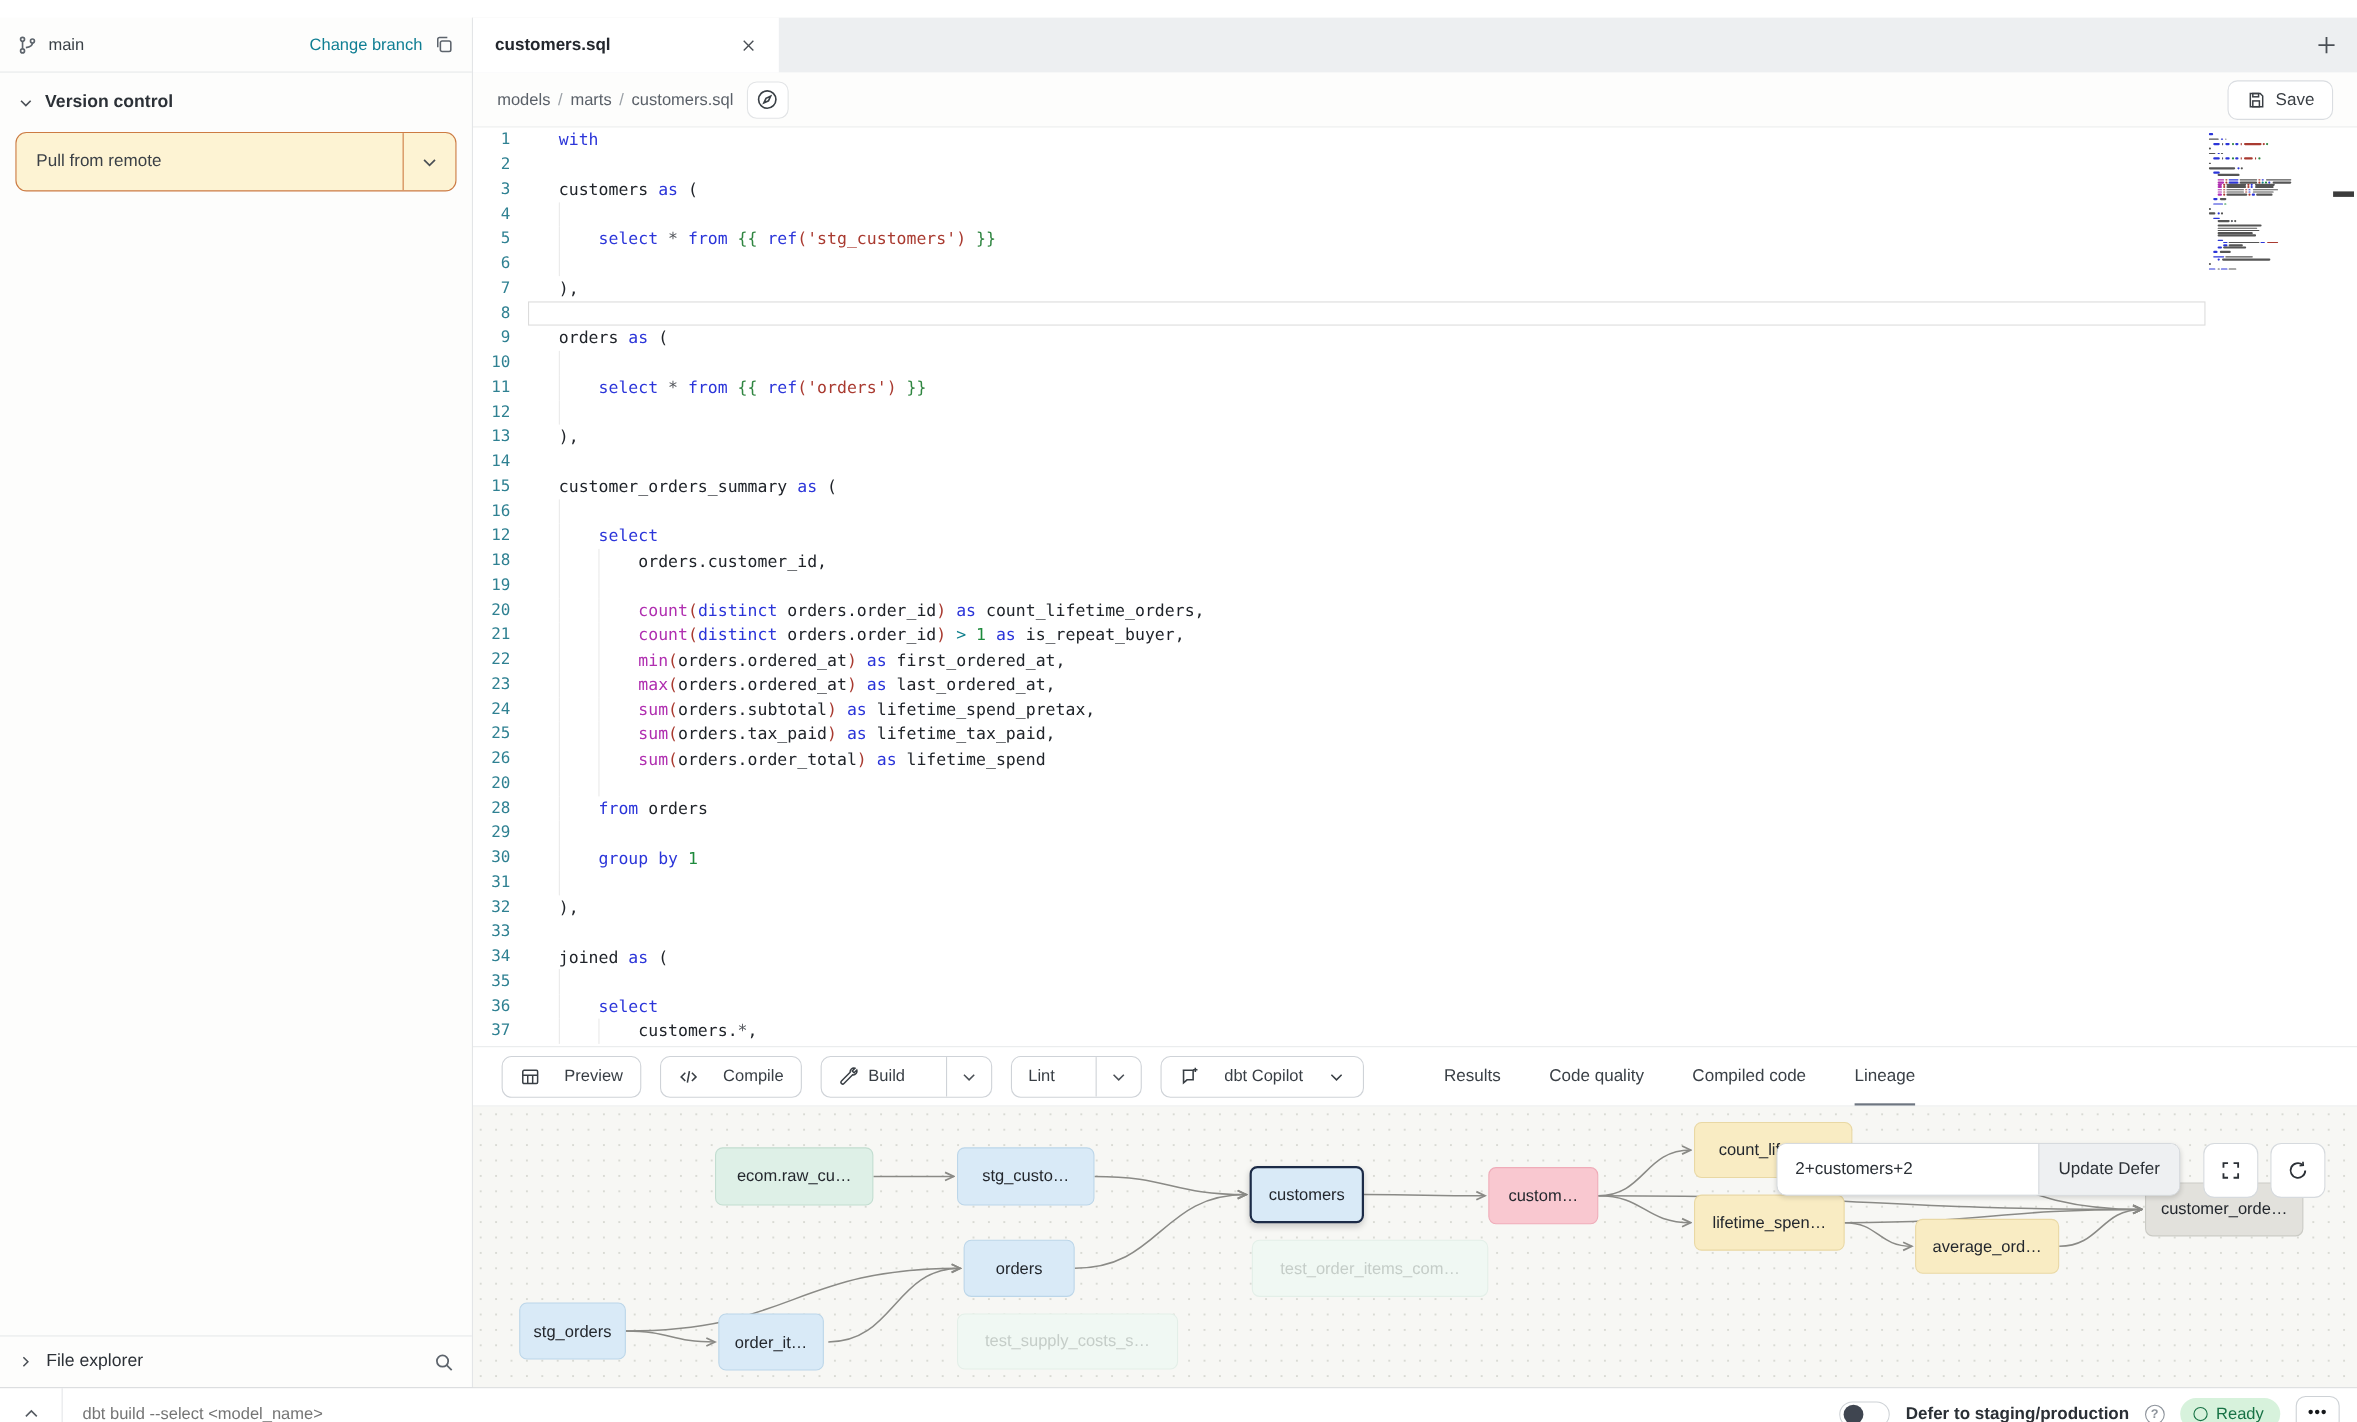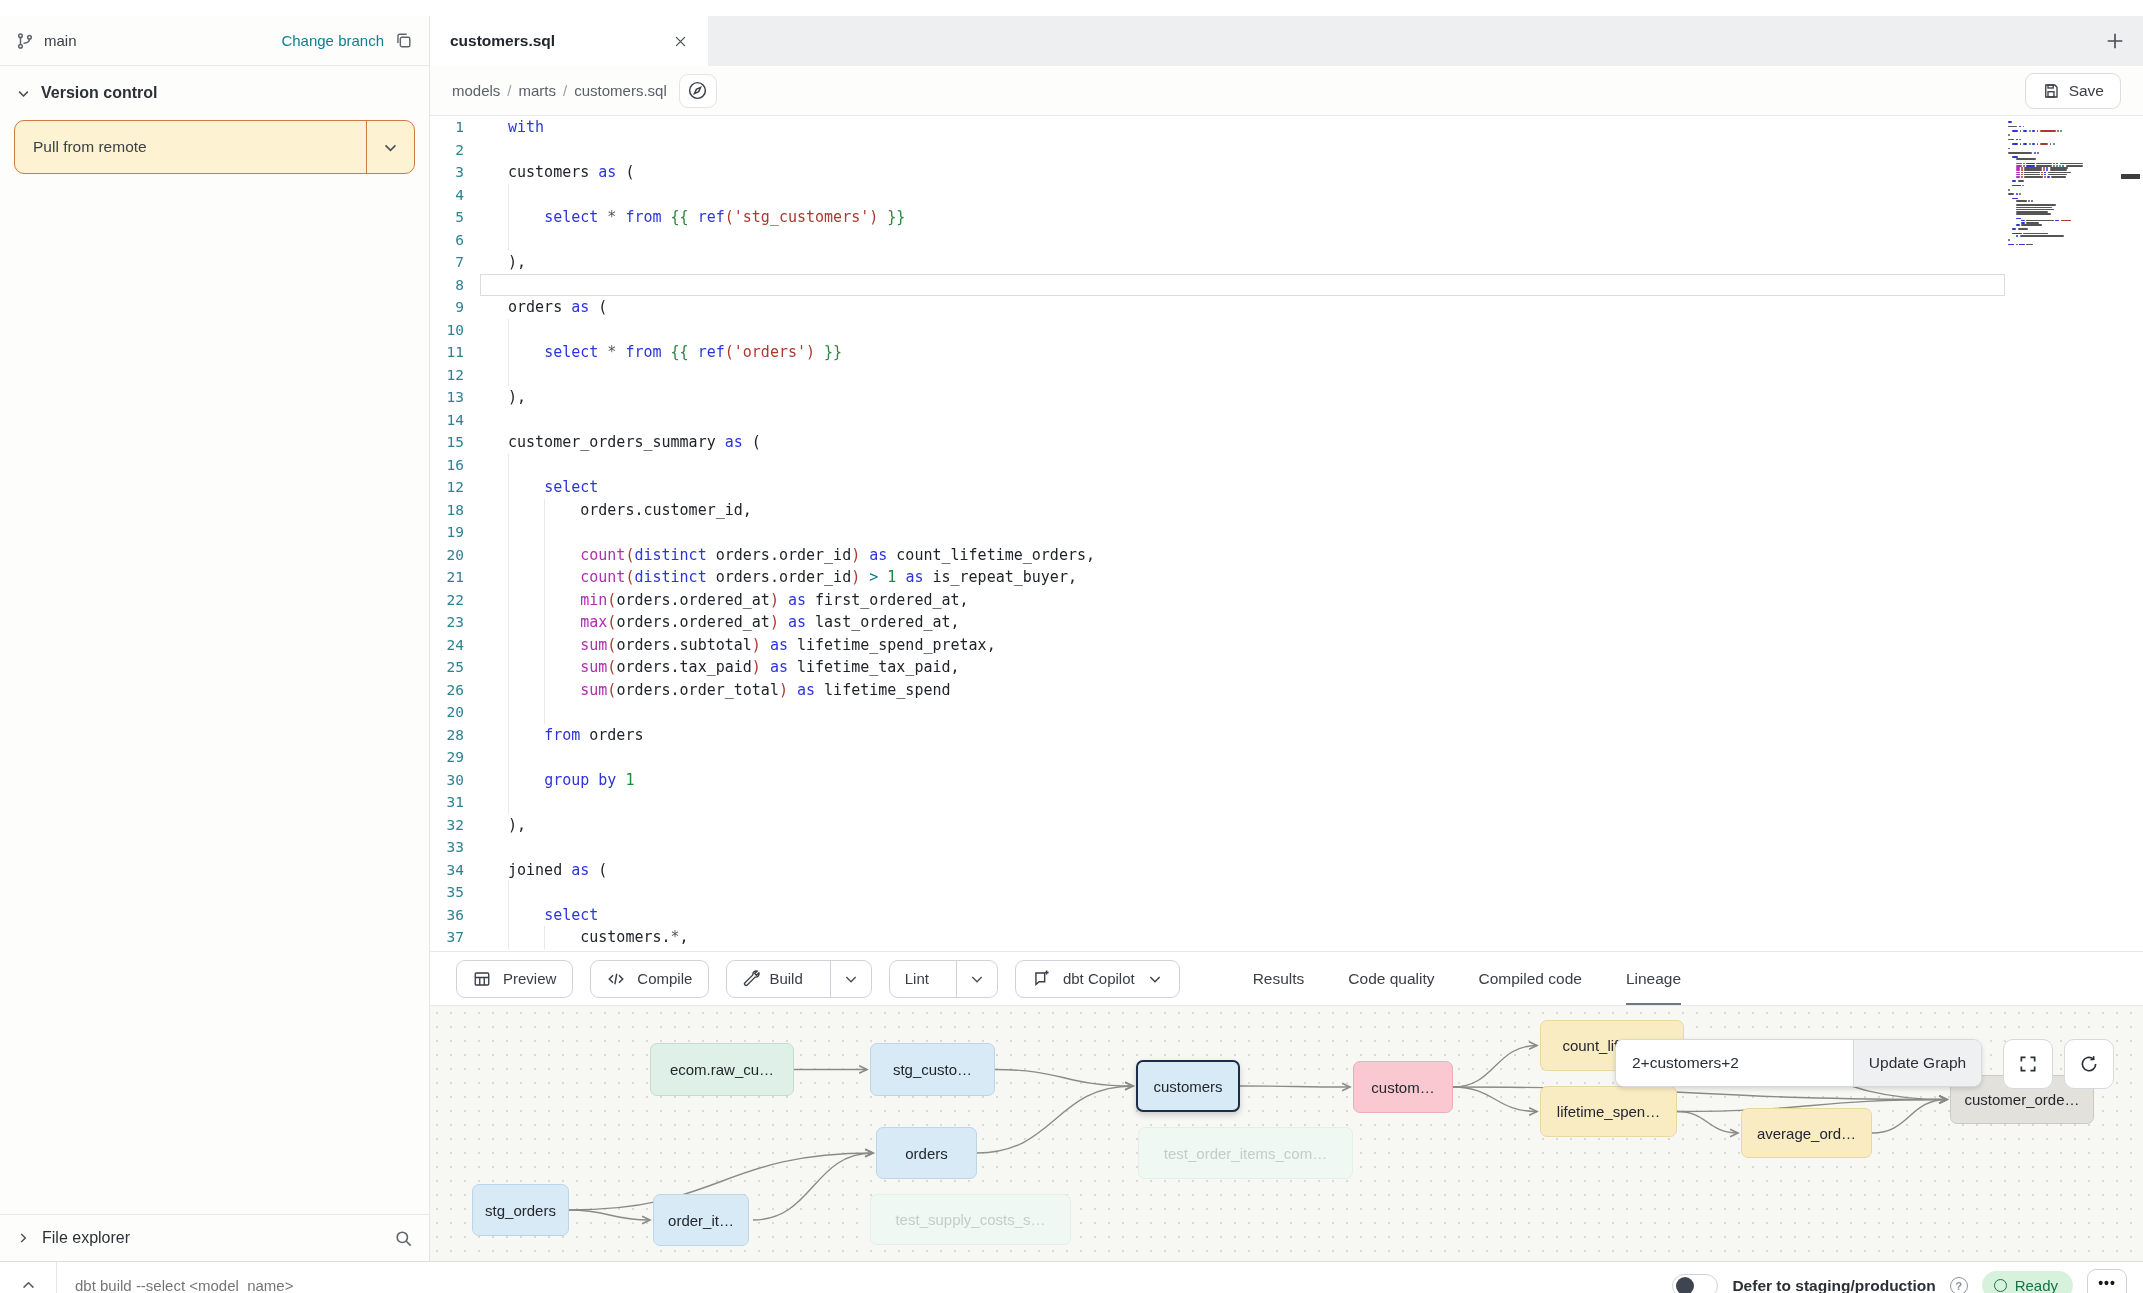--- a/index.html
+++ b/index.html
@@ -46,21 +46,21 @@
   .code-line.cursor::before { content:""; position:absolute; left:50px; right:138px; top:0; bottom:0; border:1px solid #dcdcdc; }
   .tk-kw{color:#2b35d9;} .tk-fn{color:#b02fb0;} .tk-str{color:#a93a30;} .tk-par{color:#a93a30;}
   .tk-jin{color:#2f8540;} .tk-num{color:#1d8a3c;} .tk-op{color:#0d7f8c;} .tk-st{color:#55585e;} .tk-id{color:#20242a;}
   .minimap { position:absolute; top:5px; left:1578px; width:86px; height:128px; overflow:hidden; }
   .mm-row { display:flex; height:2.2px; align-items:center; }
   .mm-bar { height:1.6px; border-radius:1px; }
   .scrollmark { position:absolute; top:58px; right:3px; width:19px; height:5px; background:#3c3c3c; }
 
   
   .toolbar { height:55px; border-top:1px solid #e7e9ea; border-bottom:1px solid #e7e9ea; display:flex; align-items:center; padding:0 0 0 26px; gap:17px; background:#fff; }
-  .btn { height:38px; display:flex; align-items:center; gap:12px; padding:0 16px; background:#fff; border:1px solid #cfd3d8; border-radius:9px; font-size:15px; color:#383e44; cursor:pointer; font-family:inherit; }
+  .btn { height:38px; display:flex; align-items:center; gap:22px; padding:0 16px; background:#fff; border:1px solid #cfd3d8; border-radius:9px; font-size:15px; color:#383e44; cursor:pointer; font-family:inherit; }
   .split { padding:0; overflow:hidden; }
   .split .seg { display:flex; align-items:center; gap:9px; padding:0 15px; height:100%; }
   .split .seg.chev { border-left:1px solid #cfd3d8; padding:0 12px; color:#4a4f55; }
   .panel-tabs { display:flex; margin-left:56px; gap:44px; height:100%; align-items:stretch; }
   .ptab { display:flex; align-items:center; font-size:15.5px; color:#3a4046; cursor:pointer; border-bottom:2.5px solid transparent; padding-top:2px; }
   .ptab.active { border-bottom-color:#6e7681; }
 
   
   .lineage { position:relative; height:255px; background:#f7f7f4; background-image:radial-gradient(circle, #d9dad4 1px, transparent 1.3px); background-size:14px 14px; overflow:hidden; }
   .lineage svg.edges { position:absolute; inset:0; }
@@ -527,21 +527,21 @@
         <div class="lnode nt-selected" style="left: 706px; top: 54px; width: 104px; height: 52px;">customers</div>
         <div class="lnode nt-faint" style="left: 708px; top: 121px; width: 215px; height: 52px;">test_order_items_com…</div>
         <div class="lnode nt-faint" style="left: 440px; top: 188px; width: 201px; height: 51px;">test_supply_costs_s…</div>
         <div class="lnode nt-semantic" style="left: 923px; top: 55px; width: 100px; height: 52px;">custom…</div>
         <div class="lnode nt-metric" style="left: 1110px; top: 14px; width: 144px; height: 51px;">count_lifetim…</div>
         <div class="lnode nt-metric" style="left: 1110px; top: 80px; width: 137px; height: 51px;">lifetime_spen…</div>
         <div class="lnode nt-metric" style="left: 1311px; top: 102px; width: 131px; height: 50px;">average_ord…</div>
         <div class="lnode nt-export" style="left: 1520px; top: 69px; width: 144px; height: 49px;">customer_orde…</div>
         <div class="graph-overlay">
         <input value="2+customers+2" style="">
-        <button class="update-graph">Update Graph</button>
+        <button class="update-graph">Update Defer</button>
       </div>
       <button class="graph-ctl" style="left:1573px">
         <svg width="20" height="20" viewBox="0 0 24 24" fill="none" stroke="currentColor" stroke-width="2">
             <path d="M4 9V4h5M15 4h5v5M20 15v5h-5M9 20H4v-5"></path>
           </svg>
       </button>
       <button class="graph-ctl" style="left:1634px">
         <svg width="20" height="20" viewBox="0 0 24 24" fill="none" stroke="currentColor" stroke-width="2">
             <path d="M20 12a8 8 0 1 1-3-6.2"></path>
             <path d="M17.5 2.5l.3 4-4 .3" stroke-width="1.8"></path>

